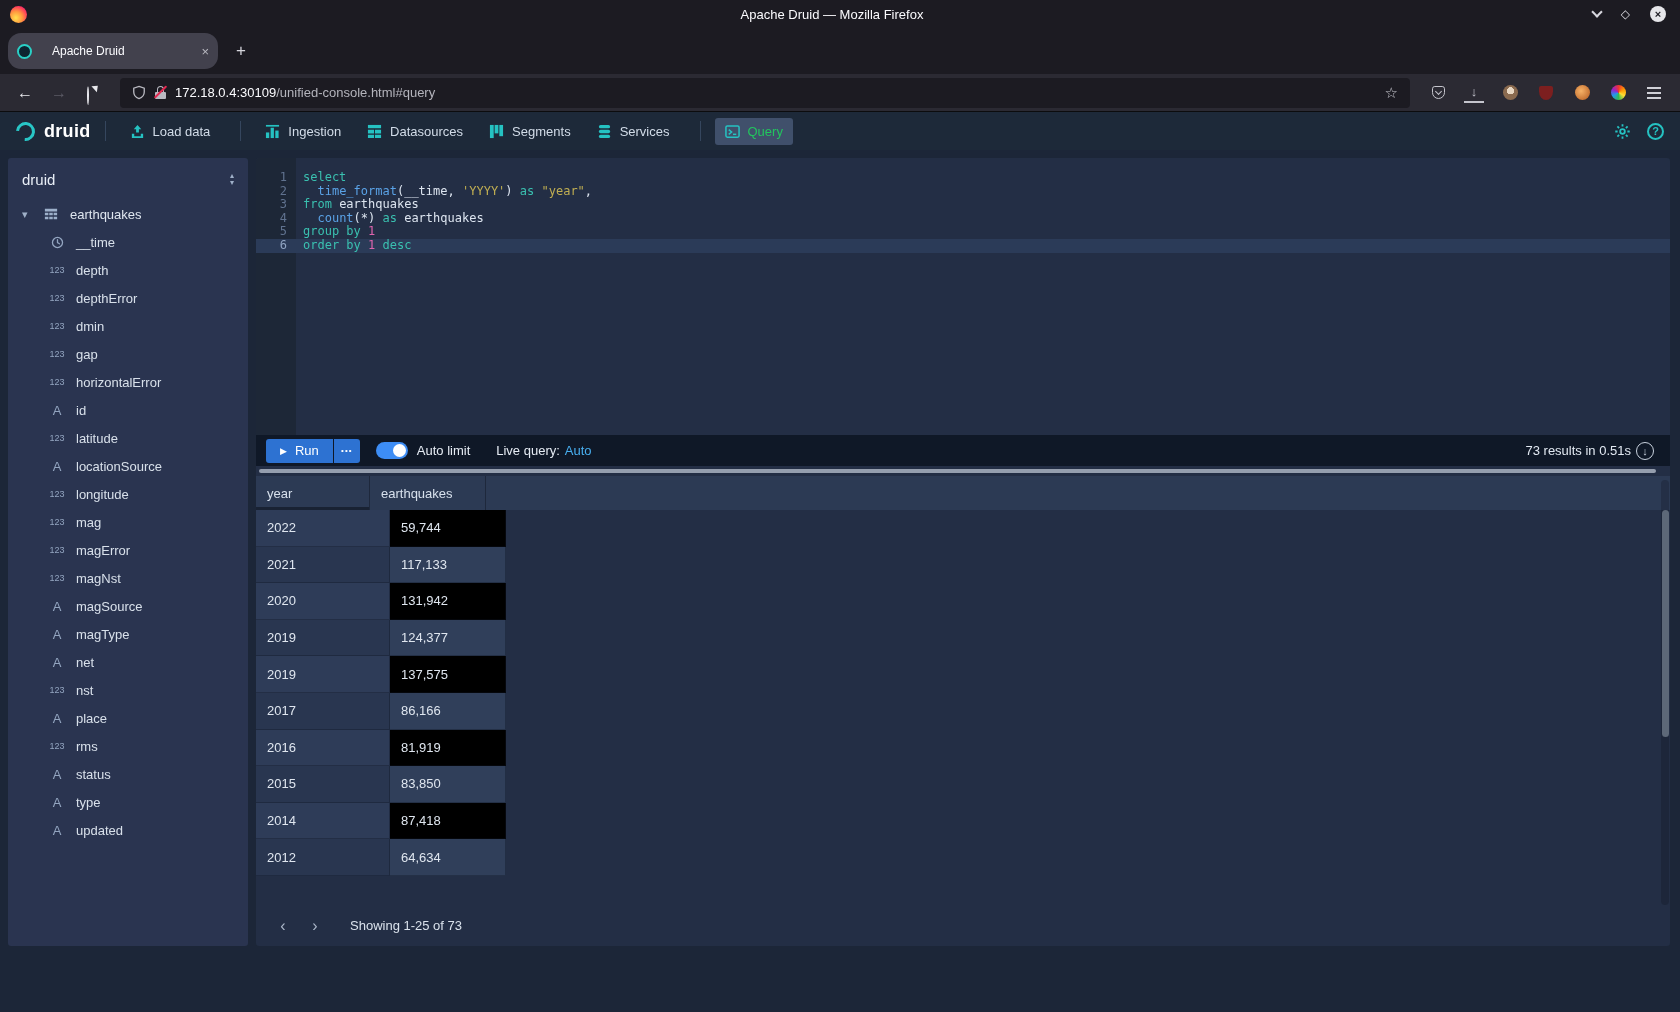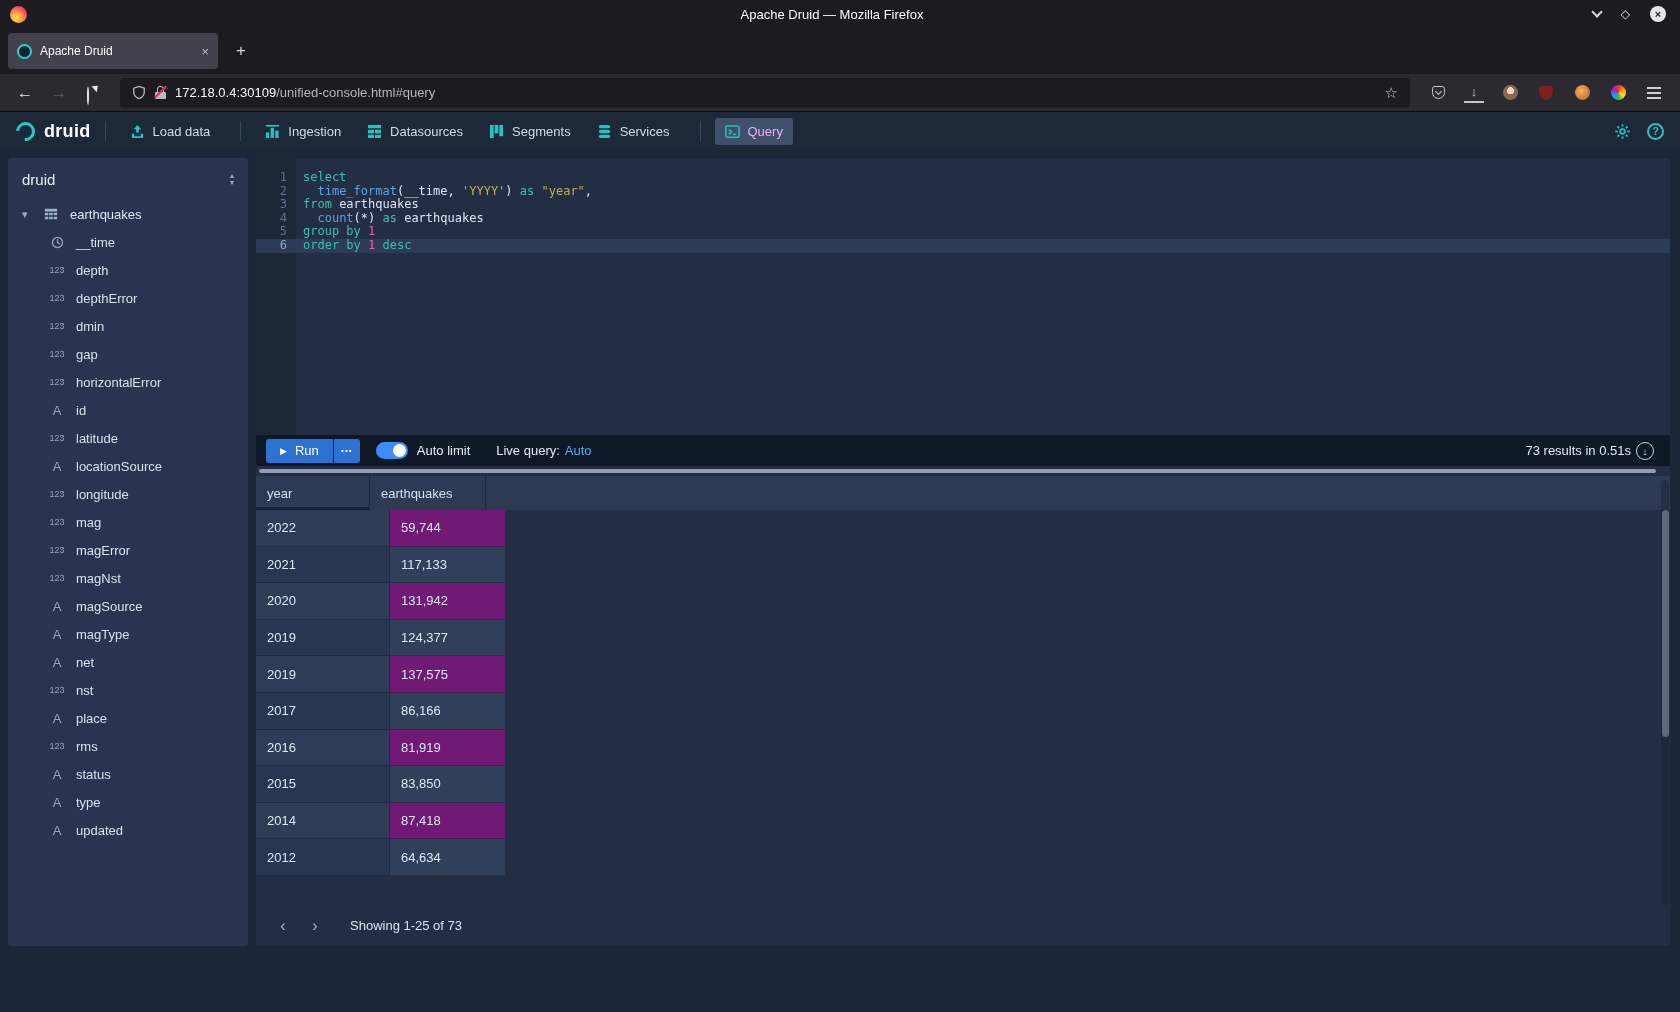--- a/index.html
+++ b/index.html
@@ -10,21 +10,21 @@
 .titlebar{height:28px;background:#1c1b22;display:flex;align-items:center;position:relative;color:#fbfbfe;font-size:13px;flex:0 0 auto}
 .titlebar-title{position:absolute;left:0;right:16px;text-align:center;pointer-events:none}
 .firefox-logo{width:17px;height:17px;border-radius:50%;background:radial-gradient(circle at 35% 70%,#ffe14d 0%,#ff9640 40%,#ff3b5c 70%,#b5007f 100%);margin-left:10px;z-index:1}
 .win-controls{margin-left:auto;display:flex;align-items:center;gap:20px;padding-right:14px;z-index:1;color:#d8d8df}
 .chev-down{width:8px;height:8px;border-right:2px solid #d8d8df;border-bottom:2px solid #d8d8df;transform:rotate(45deg);margin-top:-4px}
 .win-max{font-size:12px;color:#d8d8df}
 .win-close{width:16px;height:16px;border-radius:50%;background:#e6e6ea;color:#1c1b22;font-size:11px;display:flex;align-items:center;justify-content:center;font-weight:bold}
 
 
 .tabstrip{height:46px;background:#1c1b22;display:flex;align-items:flex-end;padding:0 8px;flex:0 0 auto}
-.tab{width:210px;height:36px;margin-bottom:5px;background:#42414d;border-radius:4px;display:flex;align-items:center;padding:0 9px;color:#fbfbfe;font-size:12px;gap:8px}
+.tab{width:210px;height:36px;margin-bottom:5px;background:#42414d;border-radius:13px;display:flex;align-items:center;padding:0 9px;color:#fbfbfe;font-size:12px;gap:20px}
 .favicon{width:15px;height:15px;border-radius:50%;background:#0d2531;border:2px solid #2ad0c6;flex:0 0 auto}
 .tab-title{flex:1;white-space:nowrap;overflow:hidden}
 .tab-close{color:#b9b9c1;font-size:13px}
 .newtab-btn{width:30px;height:30px;margin:0 0 8px 8px;display:flex;align-items:center;justify-content:center;color:#d6d6dd;font-size:17px;border-radius:4px}
 
 
 .navbar{height:38px;background:#2b2a33;display:flex;align-items:center;padding:0 10px;gap:4px;border-bottom:1px solid #0c0c0e;flex:0 0 auto}
 .nav-btn{width:30px;height:28px;display:flex;align-items:center;justify-content:center;color:#eaeaef;font-size:16px;border-radius:4px}
 .nav-btn.disabled{color:#5c5b66}
 .reload-ic{position:relative;width:12px;height:12px}
@@ -50,21 +50,21 @@
 .pinwheel-ic{width:15px;height:15px;border-radius:50%;background:conic-gradient(#e33,#f90,#fd3,#3b5,#29e,#92c,#e33)}
 .menu-ic{width:14px;height:2px;background:#d0d0d7;box-shadow:0 5px 0 #d0d0d7,0 10px 0 #d0d0d7;margin-top:-10px}
 
 
 .druid-header{height:38px;background:#1d2939;display:flex;align-items:center;padding:0 16px;flex:0 0 auto}
 .logo{display:flex;align-items:center;gap:9px}
 .logo-ring{width:19px;height:19px;border-radius:50%;border:3px solid #28c6c6;border-left-color:transparent;transform:rotate(-40deg)}
 .logo-text{color:#fff;font-size:18px;font-weight:bold;letter-spacing:.3px}
 .hdr-sep{width:1px;height:20px;background:#35465e;margin:0 14px}
 .hdr-item{display:flex;align-items:center;gap:8px;color:#d2dce8;font-size:13px;padding:6px 10px;border-radius:3px;margin-right:6px}
-.hdr-item.active{background:#40506b;color:#f0abfc}
+.hdr-item.active{background:#40506b;color:#22c55e}
 .hdr-item svg{flex:0 0 auto}
 .hdr-right{margin-left:auto;display:flex;align-items:center;gap:16px}
 .help-ic{width:17px;height:17px;border-radius:50%;border:2px solid #25c2c2;color:#25c2c2;font-size:11px;font-weight:bold;display:flex;align-items:center;justify-content:center}
 
 
 .druid-body{flex:1;display:flex;padding:8px 10px 0 8px;gap:8px;background:#1c2638;align-items:flex-start}
 .sidebar{width:240px;height:788px;background:#2a3450;border-radius:3px;overflow:hidden;flex:0 0 auto}
 .sb-header{height:42px;display:flex;align-items:center;padding:0 14px;color:#e8eef6;font-size:15px}
 .sb-sort{margin-left:auto;display:flex;flex-direction:column;line-height:7px;font-size:8px;color:#9fb0c8;text-align:center}
 .tree-row{height:28px;display:flex;align-items:center;gap:8px;padding-left:14px;font-size:13px;color:#e0e7f0}
@@ -112,21 +112,21 @@
 .grid-header{height:34px;display:flex;background:#2c3a54;flex:0 0 auto}
 .gh-cell{display:flex;align-items:center;padding:0 11px;font-size:13px;color:#d7e0ec;position:relative;border-right:1px solid rgba(15,22,36,.5)}
 .gh-cell.year{width:114px}
 .gh-cell.eq{width:116px}
 .gh-fill{flex:1}
 .gh-sort{position:absolute;left:0;right:0;bottom:0;height:3px;background:#192233}
 .grid-rows{height:395px;overflow:hidden}
 .grid-row{height:36.6px;display:flex}
 .cell{display:flex;align-items:center;padding:0 11px;font-size:13px;color:#dfe6ef;border-right:1px solid rgba(15,22,36,.4);border-bottom:1px solid rgba(15,22,36,.35)}
 .cell.year{width:134px;background:#2e3c58}
-.cell.eq{width:116px;background:#701a75}
+.cell.eq{width:116px;background:#000000}
 .grid-row:nth-child(even) .cell.year{background:#293650}
 .grid-row:nth-child(even) .cell.eq{background:#303f5a}
 
 
 .pagination{height:41px;display:flex;align-items:center;padding:0 14px;gap:6px;color:#cbd5e2;font-size:13px;flex:0 0 auto}
 .pg-btn{width:26px;height:26px;display:flex;align-items:center;justify-content:center;font-size:16px;color:#aab6c8}
 .pg-label{margin-left:16px;color:#dae2ec}
 
 
 .vtrack{position:absolute;right:1px;top:322px;bottom:41px;width:8px;background:rgba(10,16,28,.25);border-radius:4px}

